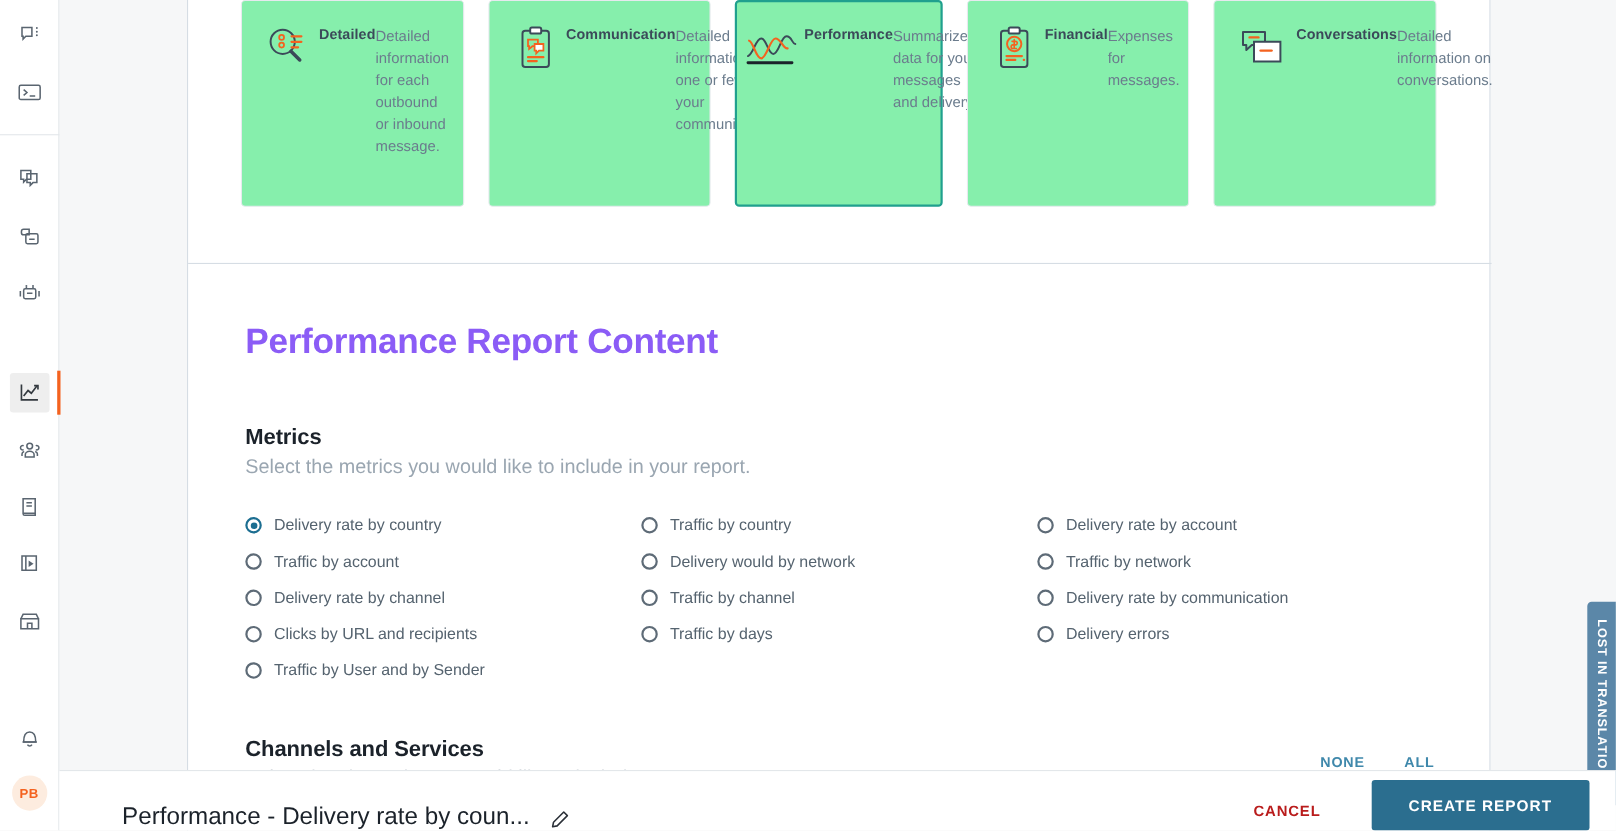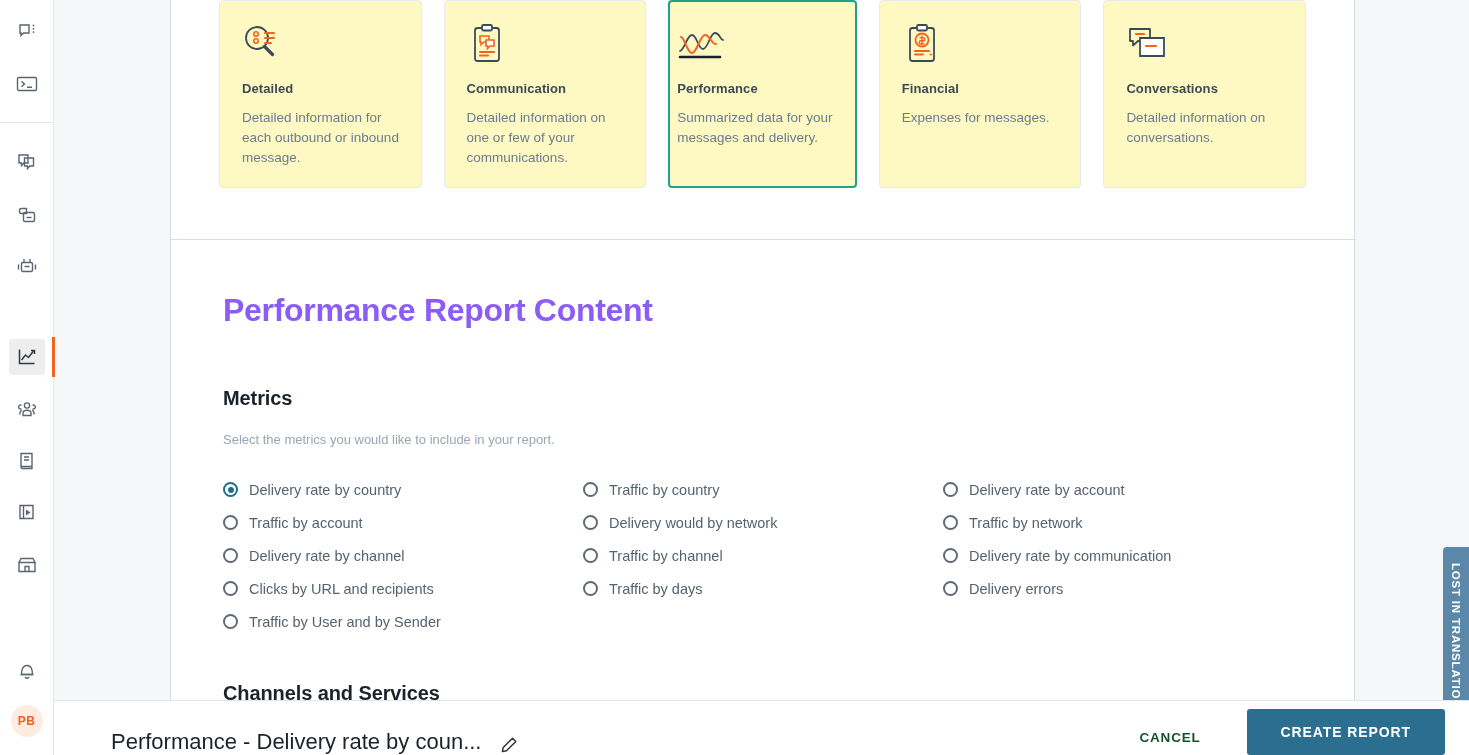--- a/index.html
+++ b/index.html
@@ -57,23 +57,23 @@
   .cards-row {
     display: flex; gap: 22px;
     padding: 0 48px;
     height: 188px;
   }
   .card {
     flex: 1 1 0; min-width: 0;
     border: 1px solid #e6eaee;
     border-radius: 4px;
     padding: 22px 20px 18px 22px;
-    background: #fef9c3;
+    background: #86efac;
     cursor: pointer;
-    display: flex; flex-direction: column;
+    display: flex; flex-direction: row;
   }
   .card.selected {
     border: 2px solid #20a08e;
     padding: 21px 19px 17px 7px;
   }
   .card-icon { height: 46px; margin-bottom: 12px; }
   .card-title {
     font-size: 13px; font-weight: bold; color: #3b4a59;
     margin-bottom: 12px; letter-spacing: .1px;
   }
@@ -87,21 +87,21 @@
 
   .report-body { position: absolute; left: 0; top: 240px; width: 1185px; padding: 0 52px; }
   .page-title {
     font-size: 32px; font-weight: bold; color: #8b5cf6;
     letter-spacing: -.3px; margin-top: 52px;
   }
   .section-title {
     font-size: 20px; font-weight: bold; color: #1b222a;
     margin-top: 58px; letter-spacing: -.1px;
   }
-  .section-sub { font-size: 13px; color: #9aa6b1; margin-top: 22px; }
+  .section-sub { font-size: 18px; color: #9aa6b1; margin-top: 4px; }
 
   .metrics-grid {
     margin-top: 26px;
     display: grid;
     grid-template-columns: 360px 360px 360px;
   }
   .radio-row {
     display: flex; align-items: center;
     height: 33px; cursor: pointer;
   }
@@ -140,21 +140,21 @@
     z-index: 5;
   }
   .bottom-title {
     font-size: 22px; color: #1b222a; font-weight: normal;
     white-space: nowrap;
   }
   .edit-icon { margin-left: 18px; cursor: pointer; display: flex; }
   .bottom-spacer { flex: 1 1 auto; }
   .cancel-btn {
     font-size: 13.5px; font-weight: bold; letter-spacing: .8px;
-    color: #14532d; cursor: pointer; padding: 10px 18px;
+    color: #b91c1c; cursor: pointer; padding: 10px 18px;
   }
   .create-btn {
     margin-left: 28px;
     background: #2b6e8f; color: #ffffff;
     font-size: 14px; font-weight: bold; letter-spacing: .9px;
     border: none; border-radius: 3px;
     padding: 15px 34px; cursor: pointer;
     font-family: "Liberation Sans", sans-serif;
   }
 

